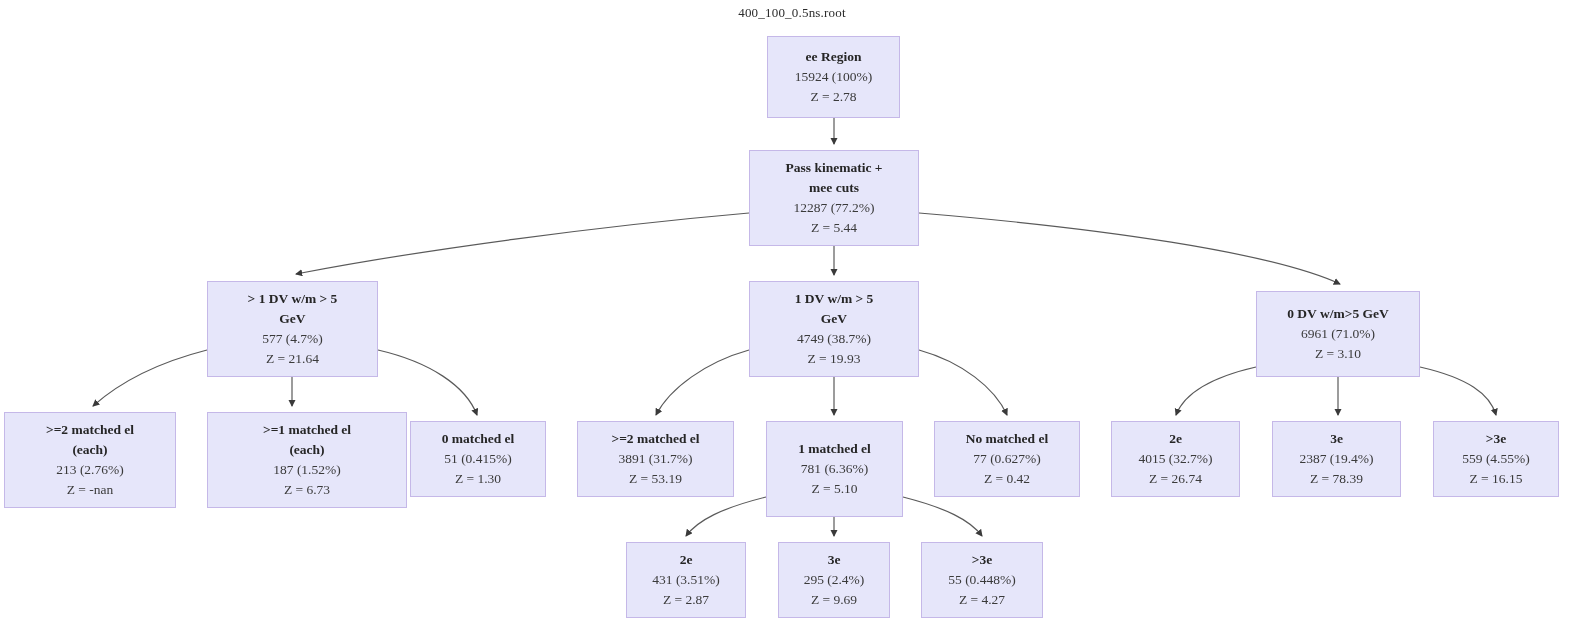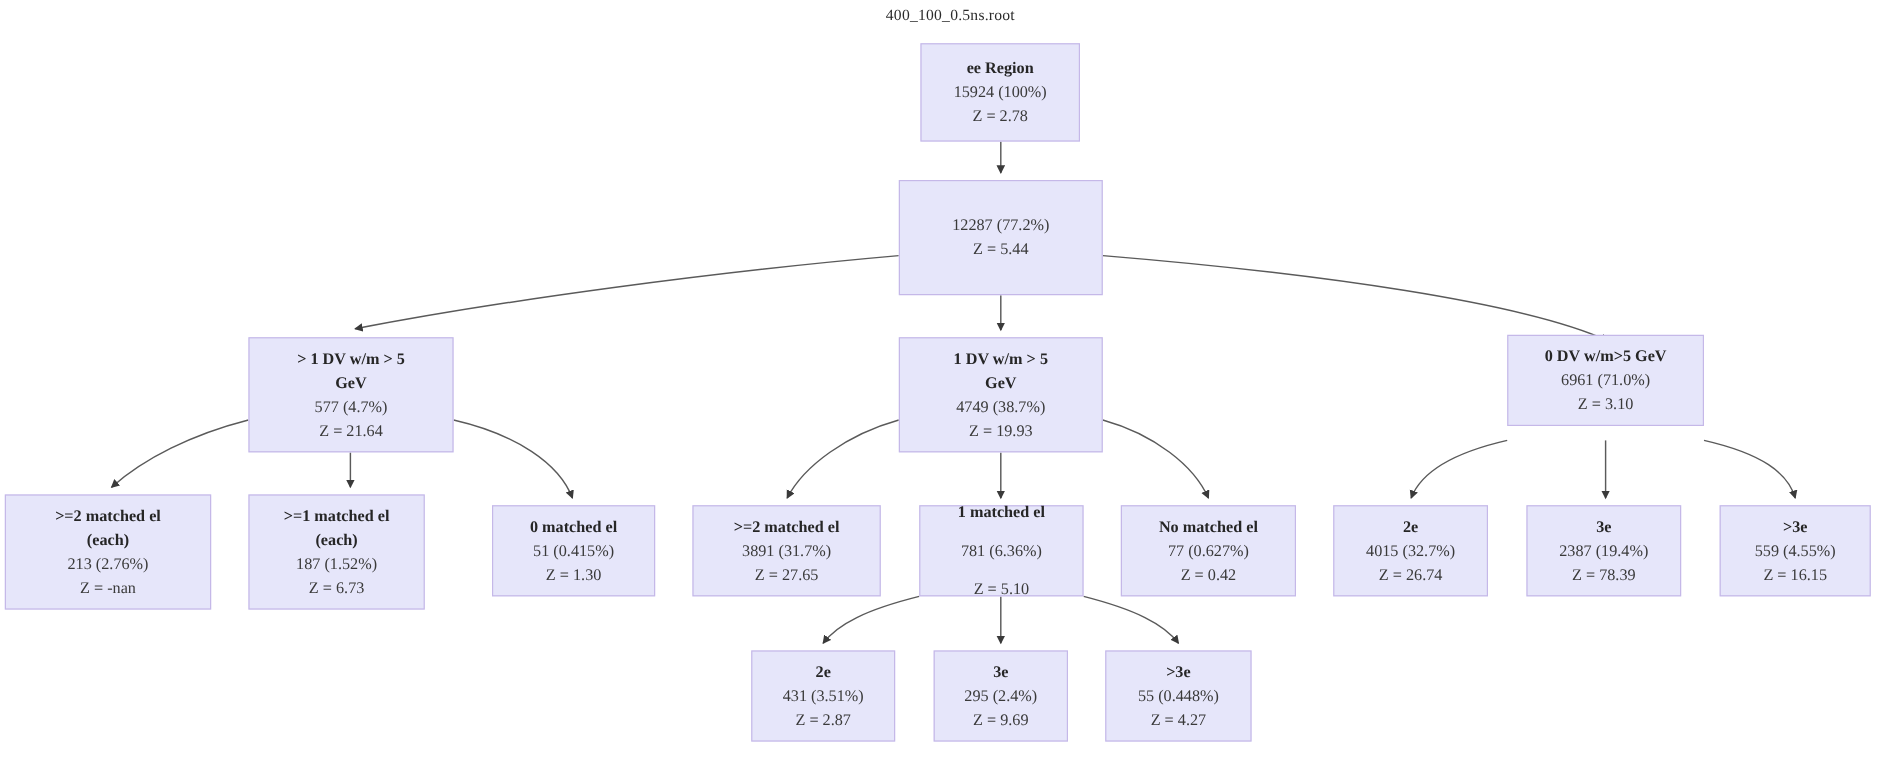--- a/index.html
+++ b/index.html
@@ -96,63 +96,65 @@
       </g>
   </svg>
 
   <div id="nodes-layer">
       <div class="node" style="left: 767px; top: 36px; width: 133px; height: 82px;">
         <div class="nlabel">ee Region</div>
         <div class="ncount">15924 (100%)</div>
         <div class="nz">Z = 2.78</div>
       </div>
       <div class="node" style="left: 749px; top: 150px; width: 170px; height: 96px;">
+        <div class="nlabel">Pass kinematic +
+mee cuts</div>
         <div class="ncount">12287 (77.2%)</div>
         <div class="nz">Z = 5.44</div>
       </div>
       <div class="node" style="left: 207px; top: 281px; width: 171px; height: 96px;">
         <div class="nlabel">&gt; 1 DV w/m &gt; 5
 GeV</div>
         <div class="ncount">577 (4.7%)</div>
         <div class="nz">Z = 21.64</div>
       </div>
       <div class="node" style="left: 749px; top: 281px; width: 170px; height: 96px;">
         <div class="nlabel">1 DV w/m &gt; 5
 GeV</div>
         <div class="ncount">4749 (38.7%)</div>
         <div class="nz">Z = 19.93</div>
       </div>
-      <div class="node" style="left: 1256px; top: 279px; width: 164px; height: 76px;">
+      <div class="node" style="left: 1256px; top: 291px; width: 164px; height: 86px;">
         <div class="nlabel">0 DV w/m&gt;5 GeV</div>
         <div class="ncount">6961 (71.0%)</div>
         <div class="nz">Z = 3.10</div>
       </div>
       <div class="node" style="left: 4px; top: 412px; width: 172px; height: 96px;">
         <div class="nlabel">&gt;=2 matched el
 (each)</div>
         <div class="ncount">213 (2.76%)</div>
         <div class="nz">Z = -nan</div>
       </div>
-      <div class="node" style="left: 207px; top: 412px; width: 147px; height: 96px;">
+      <div class="node" style="left: 207px; top: 412px; width: 200px; height: 96px;">
         <div class="nlabel">&gt;=1 matched el
 (each)</div>
         <div class="ncount">187 (1.52%)</div>
         <div class="nz">Z = 6.73</div>
       </div>
       <div class="node" style="left: 410px; top: 421px; width: 136px; height: 76px;">
         <div class="nlabel">0 matched el</div>
         <div class="ncount">51 (0.415%)</div>
         <div class="nz">Z = 1.30</div>
       </div>
       <div class="node" style="left: 577px; top: 421px; width: 157px; height: 76px;">
         <div class="nlabel">&gt;=2 matched el</div>
         <div class="ncount">3891 (31.7%)</div>
-        <div class="nz">Z = 27.65</div>
+        <div class="nz">Z = 53.19</div>
       </div>
-      <div class="node" style="left: 766px; top: 421px; width: 137px; height: 76px; gap: 12px;">
+      <div class="node" style="left: 766px; top: 421px; width: 137px; height: 96px;">
         <div class="nlabel">1 matched el</div>
         <div class="ncount">781 (6.36%)</div>
         <div class="nz">Z = 5.10</div>
       </div>
       <div class="node" style="left: 934px; top: 421px; width: 146px; height: 76px;">
         <div class="nlabel">No matched el</div>
         <div class="ncount">77 (0.627%)</div>
         <div class="nz">Z = 0.42</div>
       </div>
       <div class="node" style="left: 1111px; top: 421px; width: 129px; height: 76px;">

